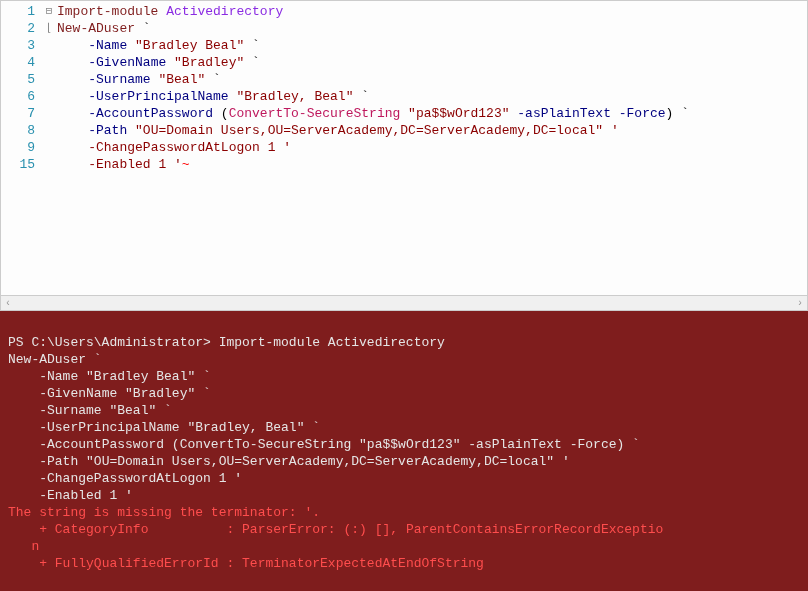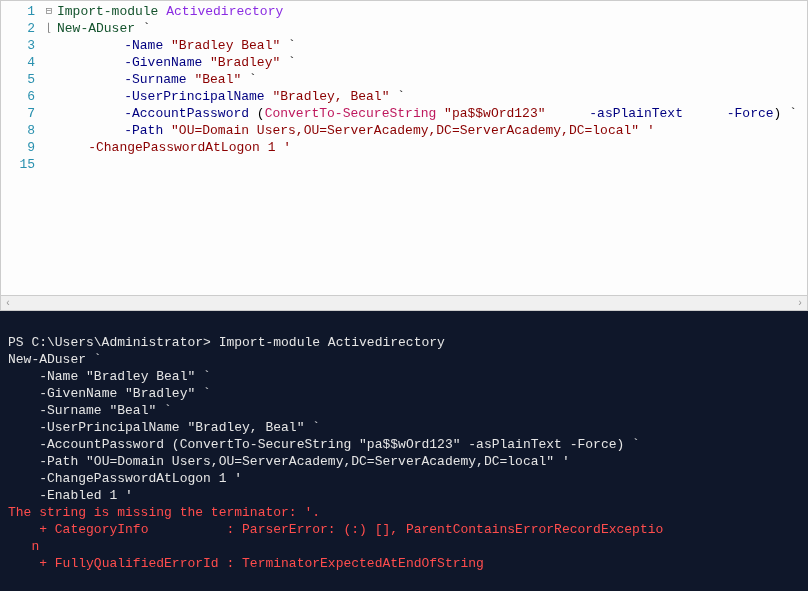--- a/index.html
+++ b/index.html
@@ -38,40 +38,40 @@
       color: #888;
       font-size: 11px;
     }
     .fold-col div { line-height: 17px; text-align: center; }
     .code-lines { flex: 1; }
     .code-lines .line {
       line-height: 17px;
       white-space: pre;
       color: #000;
     }
-    .t-cmdlet { color: #14532d; }
-    .t-param { color: #000080; margin-left: 36px; }
+    .t-cmdlet { color: #7f1d1d; }
+    .t-param { color: #000080; }
     .t-string { color: #8b0000; }
     .t-type { color: #be185d; }
     .t-arg { color: #8a2be2; }
     .t-err { color: #ff0000; }
     .t-cont { color: #000; }
     .divider {
       height: 16px;
       background: #f0f0f0;
       border: 1px solid #ccc;
       display: flex;
       align-items: center;
       font-size: 10px;
       color: #999;
       justify-content: space-between;
       padding: 0 4px;
     }
     .console-pane {
-      background: #0f172a;
+      background: #7f1d1d;
       color: #e5e5e5;
       height: 280px;
       padding: 6px 8px;
       font-size: 13px;
       line-height: 17px;
       white-space: pre-wrap;
       overflow: hidden;
     }
     .console-pane .err { color: #ff4d4d; }
     .console-pane .blank { height: 17px; display:block;}
@@ -108,20 +108,21 @@
     <div class="code-lines">
       <div class="line"><span class="t-cmdlet">Import-module</span><span class="t-arg"> Activedirectory</span></div>
       <div class="line"><span class="t-cmdlet">New-ADuser</span><span class="t-cont"> `</span></div>
       <div class="line"><span>    </span><span class="t-param">-Name</span><span class="t-string"> "Bradley Beal"</span><span class="t-cont"> `</span></div>
       <div class="line"><span>    </span><span class="t-param">-GivenName</span><span class="t-string"> "Bradley"</span><span class="t-cont"> `</span></div>
       <div class="line"><span>    </span><span class="t-param">-Surname</span><span class="t-string"> "Beal"</span><span class="t-cont"> `</span></div>
       <div class="line"><span>    </span><span class="t-param">-UserPrincipalName</span><span class="t-string"> "Bradley, Beal"</span><span class="t-cont"> `</span></div>
       <div class="line"><span>    </span><span class="t-param">-AccountPassword</span><span> (</span><span class="t-type">ConvertTo-SecureString</span><span class="t-string"> "pa$$wOrd123"</span><span class="t-param"> -asPlainText</span><span class="t-param"> -Force</span><span>) </span><span class="t-cont">`</span></div>
       <div class="line"><span>    </span><span class="t-param">-Path</span><span class="t-string"> "OU=Domain Users,OU=ServerAcademy,DC=ServerAcademy,DC=local"</span><span class="t-string"> '</span></div>
       <div class="line"><span>    </span><span class="t-string">-ChangePasswordAtLogon 1 '</span></div>
+      <div class="line"><span>    </span><span class="t-string">-Enabled 1 '</span><span class="t-err">~</span></div>
     </div>
   </div>
 </div>
 
 <div class="divider">
   <span>‹</span>
   <span>›</span>
 </div>
 
 <div class="console-pane">

